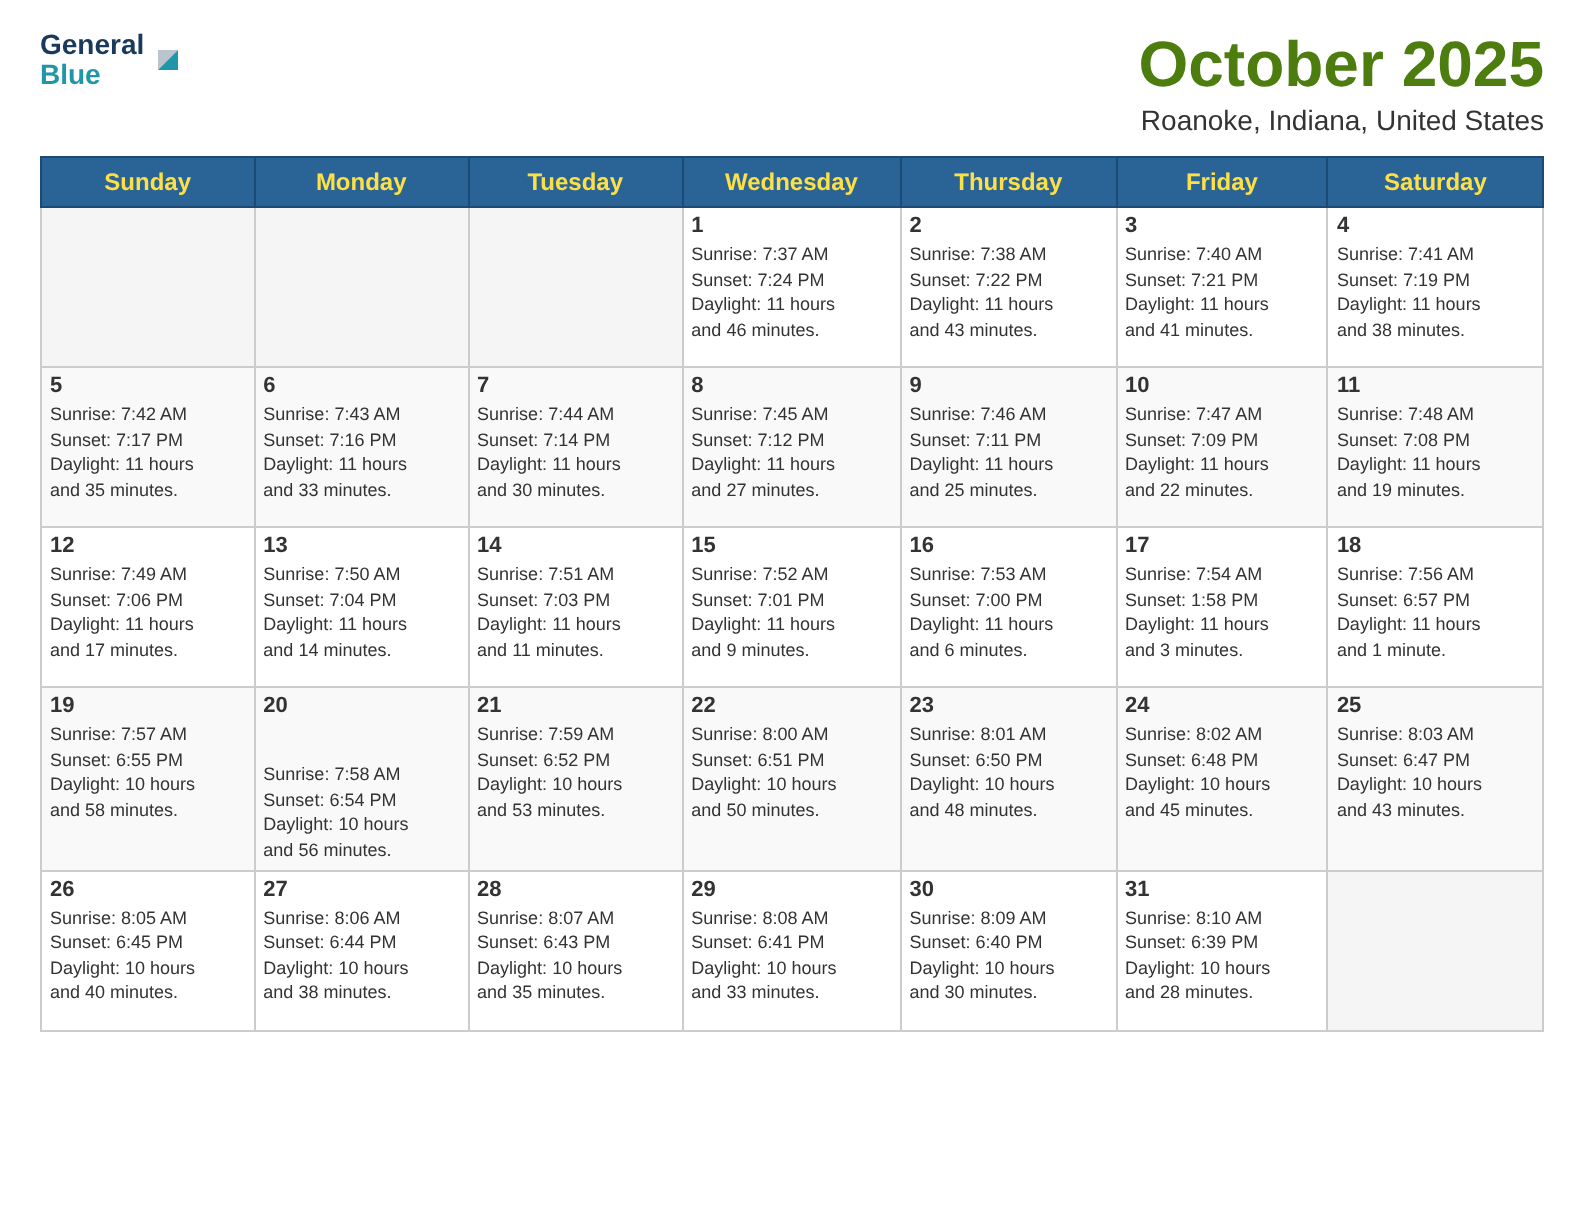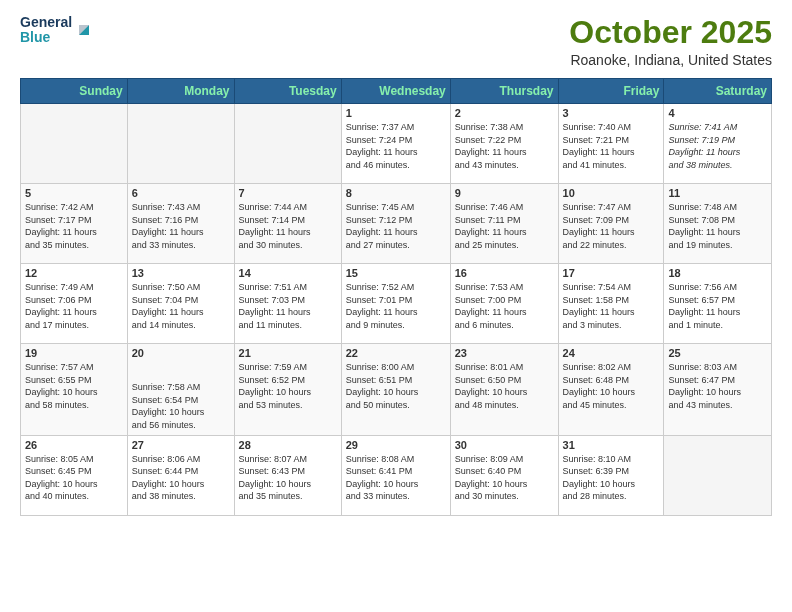--- a/index.html
+++ b/index.html
@@ -41,25 +41,25 @@
       color: #333;
       margin-top: 2px;
     }
     .calendar {
       width: 100%;
       border-collapse: collapse;
       border: 1px solid #ccc;
     }
     .calendar th {
       background: #2a6496;
-      color: #86efac;
+      color: #fde047;
       font-size: 12px;
       font-weight: bold;
       padding: 5px 4px;
-      text-align: right;
+      text-align: center;
       border: 1px solid #1a4a76;
     }
     .calendar td {
       border: 1px solid #ccc;
       vertical-align: top;
       padding: 3px 4px;
       width: 113px;
       height: 80px;
       font-size: 9.5px;
       color: #333;
@@ -145,21 +145,21 @@
           </td>
           <td>
             <div class="day-num">3</div>
             <div class="day-info" style="white-space: pre-line;">Sunrise: 7:40 AM
 Sunset: 7:21 PM
 Daylight: 11 hours
 and 41 minutes.</div>
           </td>
           <td>
             <div class="day-num">4</div>
-            <div class="day-info" style="white-space: pre-line; font-style: italic;">Sunrise: 7:41 AM
+            <div class="day-info" style="white-space: pre-line;">Sunrise: 7:41 AM
 Sunset: 7:19 PM
 Daylight: 11 hours
 and 38 minutes.</div>
           </td>
         </tr>
         <tr class="row-even">
           <td>
             <div class="day-num">5</div>
             <div class="day-info" style="white-space: pre-line;">Sunrise: 7:42 AM
 Sunset: 7:17 PM

